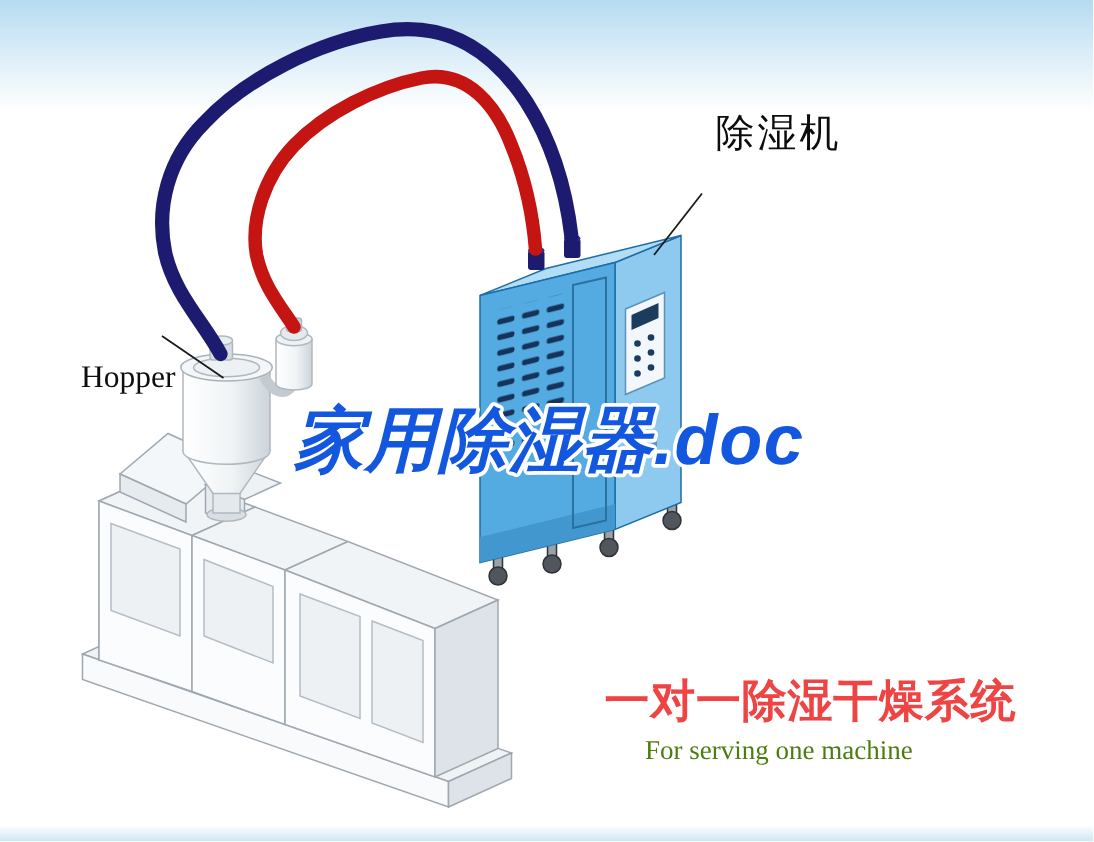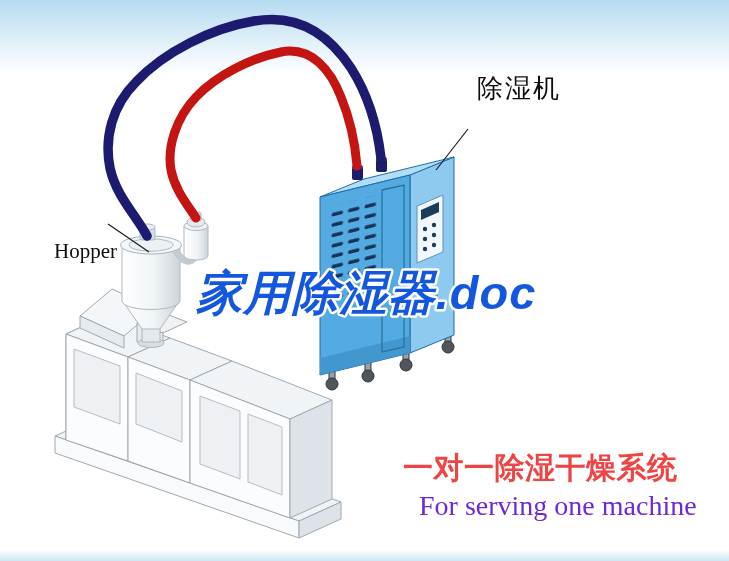--- a/index.html
+++ b/index.html
@@ -11,21 +11,21 @@
            background:linear-gradient(0deg,#cde6f4 0%,rgba(255,255,255,0) 100%);}
   svg.diagram{position:absolute;left:0;top:0;}
   .label{position:absolute;white-space:nowrap;color:#0d0d0d;line-height:1.1;}
   .cn{font-weight:normal;font-family:"Liberation Sans",sans-serif;}
   .en{font-family:"Liberation Serif",serif;}
   .hopper-cn{left:46px;top:165px;font-size:23px;letter-spacing:1px;}
   .hopper-en{left:54px;top:195px;font-size:21px;margin-top:45px;}
   .dehum-cn{left:477px;top:74px;font-size:26px;letter-spacing:2px;}
   .dehum-en{left:457px;top:105px;font-size:21px;}
   .caption-cn{left:403px;top:451px;font-size:30px;font-weight:bold;color:#ef4444;letter-spacing:0.5px;}
-  .caption-en{left:419px;top:491px;font-size:28px;color:#6d28d9;}
+  .caption-en{left:430px;top:491px;font-size:18px;color:#4d7c0f;}
 </style>
 </head>
 <body>
 
 <div class="stage">
   <div class="sky-top"></div>
   <div class="sky-bottom"></div>
 
   <svg class="diagram" width="729" height="561" viewBox="0 0 729 561">
     <defs>

